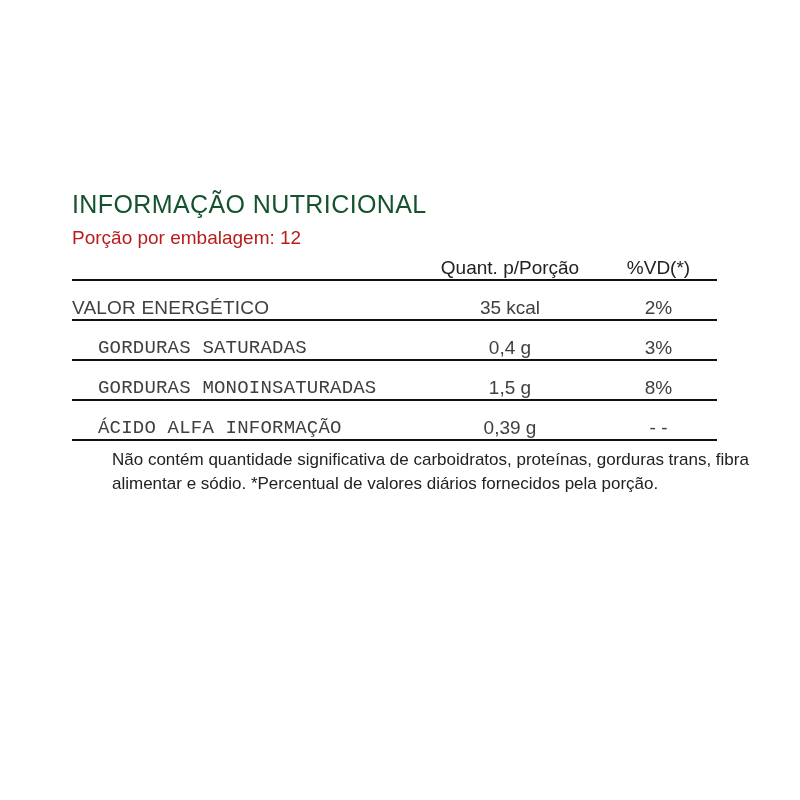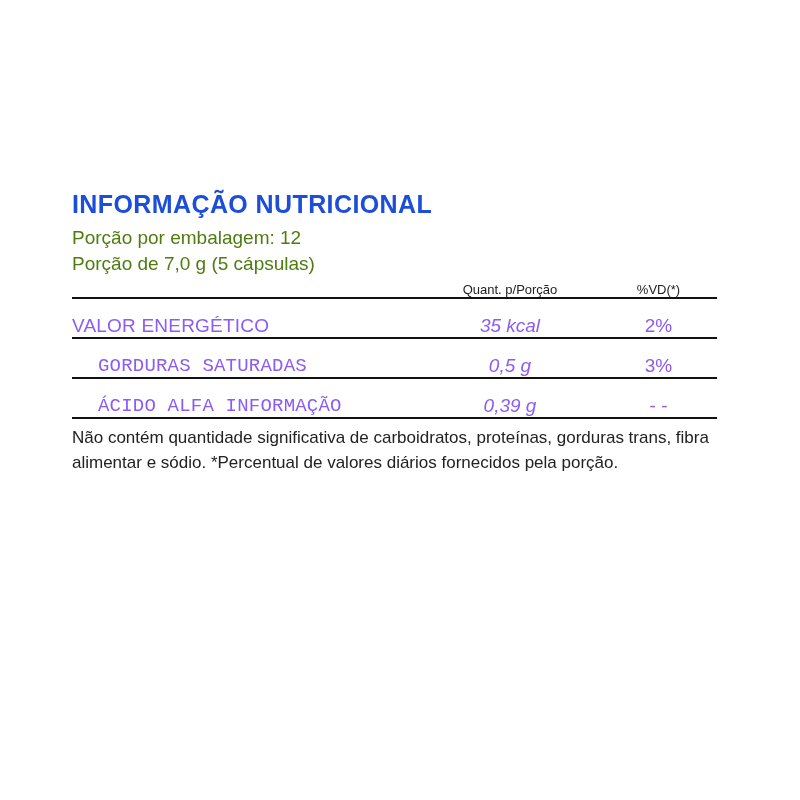--- a/index.html
+++ b/index.html
@@ -15,90 +15,90 @@
   }
   .panel {
     position: absolute;
     left: 72px;
     top: 190px;
     width: 650px;
   }
   .title {
     font-size: 25px;
     letter-spacing: 0.4px;
-    color: #1d4ed8;
+    color: #14532d;
     margin: 0 0 6px 0;
-    font-weight: 700;
+    font-weight: 400;
   }
   .serving-line {
     font-size: 19px;
-    color: #4d7c0f;
+    color: #b91c1c;
     line-height: 1.35;
     margin: 0;
     font-weight: 400;
   }
   table.nut {
     border-collapse: collapse;
     width: 645px;
     margin-top: 6px;
     table-layout: fixed;
   }
   table.nut col.c-name { width: 348px; }
   table.nut col.c-amount { width: 180px; }
   table.nut col.c-dv { width: 117px; }
 
   table.nut th, table.nut td {
     padding: 0;
     font-weight: 400;
     vertical-align: bottom;
   }
   .head-row th {
-    font-size: 13px;
+    font-size: 19px;
     color: #222222;
     padding-bottom: 4px;
     text-align: center;
   }
   .head-row th.blank { border: 0; }
   .rowline td {
     border-top: 2px solid #111111;
     height: 38px;
     font-size: 19px;
-    color: #8b5cf6;
+    color: #404040;
     padding-top: 2px;
   }
   td.name {
     text-align: left;
     padding-left: 14px;
     letter-spacing: 0.2px;
   }
   td.name.indent1 { padding-left: 26px; font-family: Liberation Mono, monospace; }
-  td.amount { text-align: center; font-style: italic; }
+  td.amount { text-align: center; }
   td.dv { text-align: center; }
   .lastline {
     border-top: 2px solid #111111;
     width: 645px;
     margin-top: 0;
   }
   .footnote {
     font-size: 17px;
     color: #222222;
     line-height: 1.45;
     margin-top: 7px;
     width: 660px;
+    margin-left: 40px;
   }
 </style>
 </head>
 <body>
 
 <div class="panel">
 
   <div class="title">INFORMAÇÃO NUTRICIONAL</div>
 
   <div class="serving-line">Porção por embalagem: 12</div>
-  <div class="serving-line">Porção de 7,0 g (5 cápsulas)</div>
 
   <table class="nut">
     <colgroup>
       <col class="c-name">
       <col class="c-amount">
       <col class="c-dv">
     </colgroup>
     <thead>
       <tr class="head-row">
         <th class="blank"></th>
@@ -107,22 +107,27 @@
       </tr>
     </thead>
     <tbody>
       <tr class="rowline">
         <td class="name">VALOR ENERGÉTICO</td>
         <td class="amount">35 kcal</td>
         <td class="dv">2%</td>
       </tr>
       <tr class="rowline">
         <td class="name indent1">GORDURAS SATURADAS</td>
-        <td class="amount">0,5 g</td>
+        <td class="amount">0,4 g</td>
         <td class="dv">3%</td>
+      </tr>
+      <tr class="rowline">
+        <td class="name indent1">GORDURAS MONOINSATURADAS</td>
+        <td class="amount">1,5 g</td>
+        <td class="dv">8%</td>
       </tr>
       <tr class="rowline">
         <td class="name indent1">ÁCIDO ALFA INFORMAÇÃO</td>
         <td class="amount">0,39 g</td>
         <td class="dv">- -</td>
       </tr>
     </tbody>
   </table>
 
   <div class="lastline"></div>

